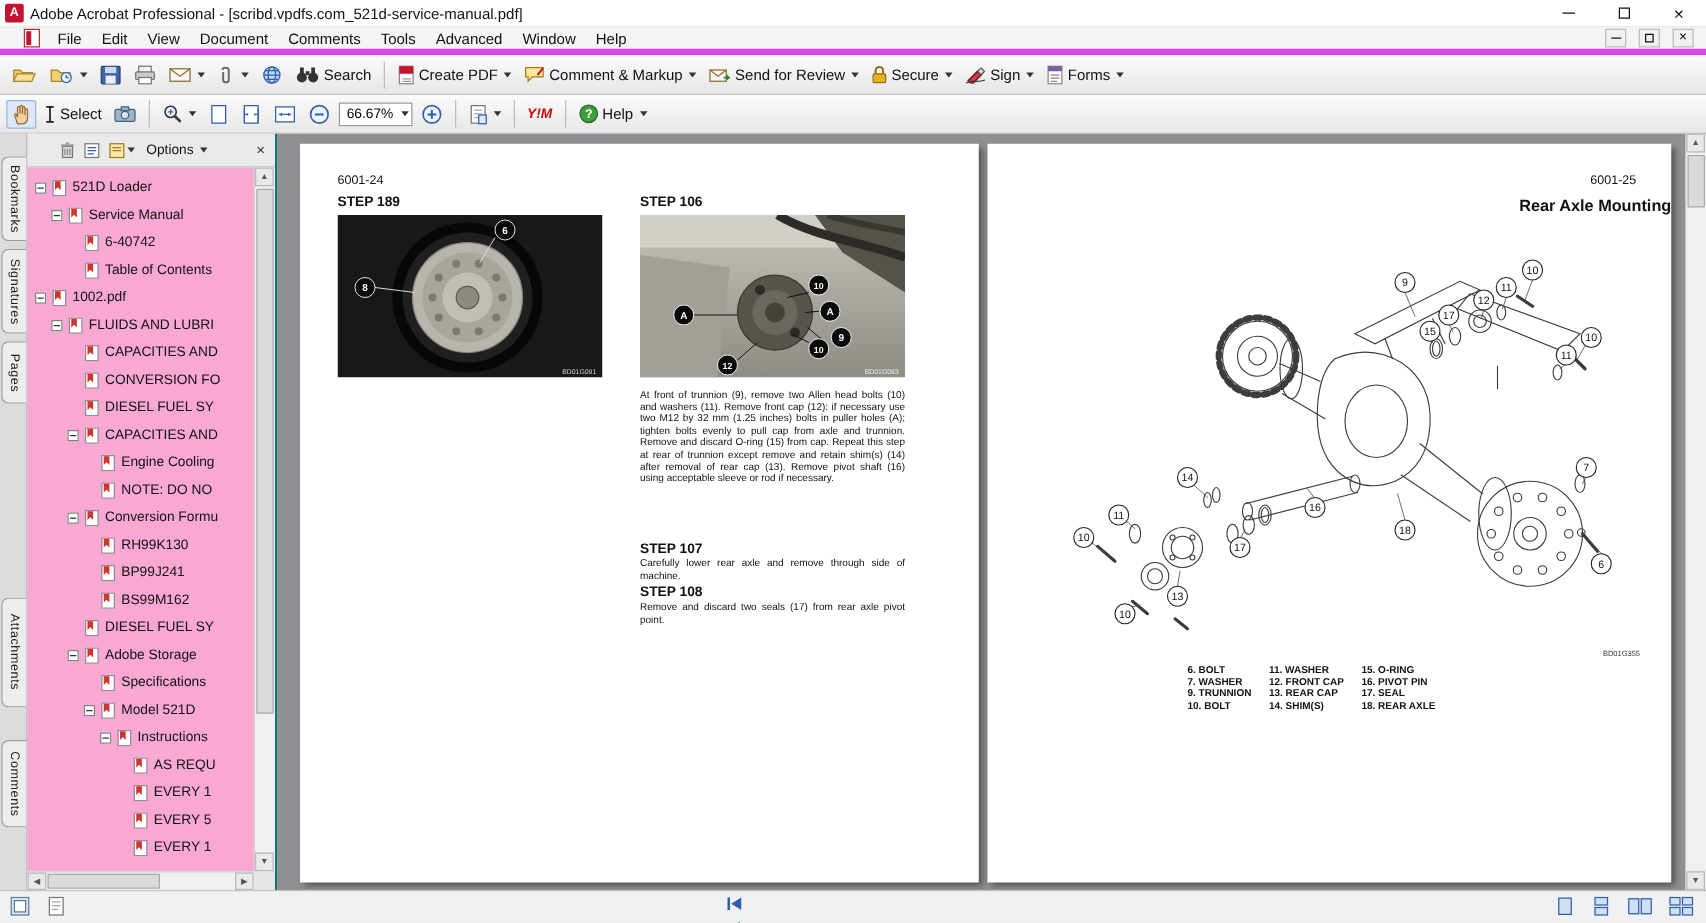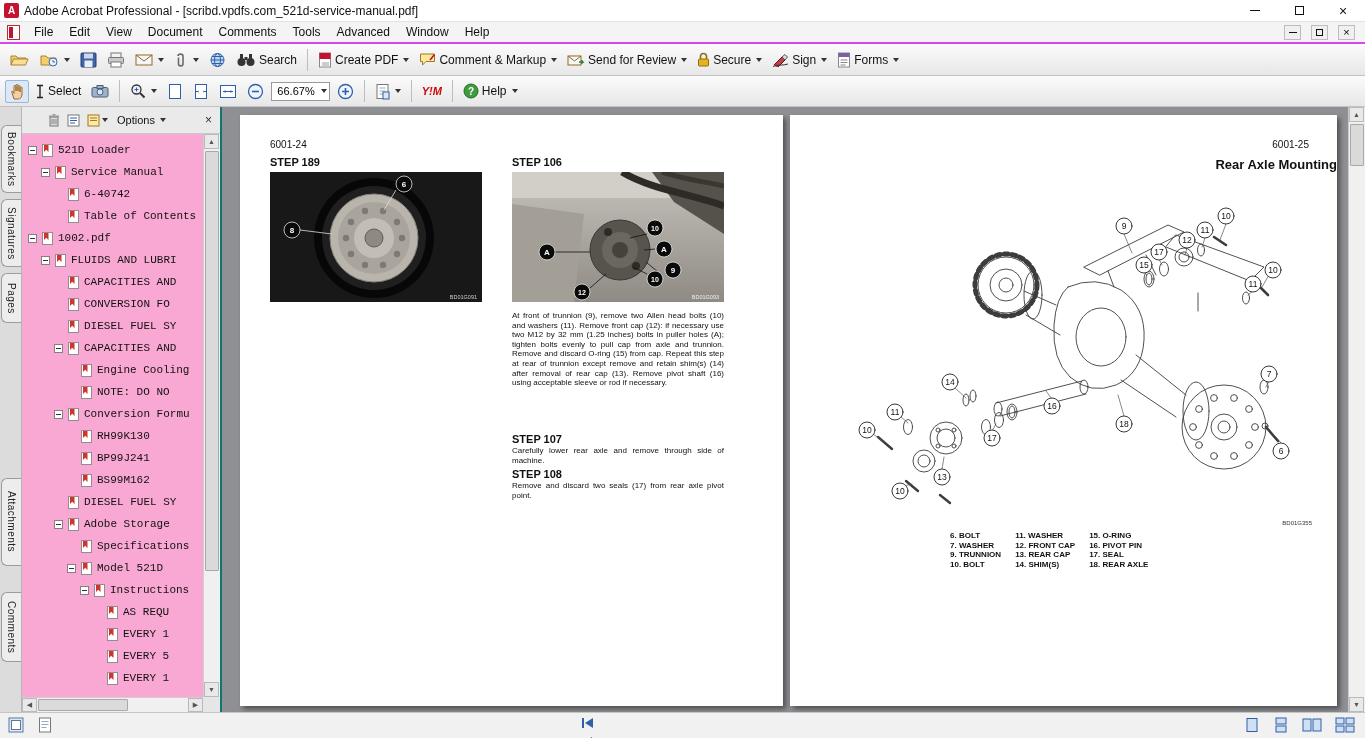--- a/index.html
+++ b/index.html
@@ -10,21 +10,21 @@
   .titlebar { height:22px; background:#ffffff; display:flex; align-items:center; border-bottom:1px solid #e2e2e2; padding-left:4px; }
   .app-icon { width:15px; height:15px; background:#c41230; border-radius:2px; color:#fff; font-size:10px; font-weight:bold; display:flex; align-items:center; justify-content:center; margin-right:5px; flex:none; }
   .title-text { font-size:12px; color:#111; }
   .win-controls { margin-left:auto; display:flex; height:100%; }
   .wc { width:44px; display:flex; align-items:center; justify-content:center; color:#111; }
   .glyph-min { width:10px; height:1px; background:#111; }
   .glyph-max { width:9px; height:9px; border:1px solid #111; }
   .glyph-close { font-size:14px; line-height:1; }
 
   
-  .menubar { height:22px; background:#f4f4f4; display:flex; align-items:center; border-bottom:2px solid #d946ef; padding-left:5px; }
+  .menubar { height:22px; background:#f4f4f4; display:flex; align-items:center; border-bottom:5px solid #d946ef; padding-left:17px; }
   .menu-doc-icon { width:13px; height:15px; background:#fff; border:1px solid #a33; position:relative; margin:0 6px 0 2px; flex:none; }
   .menu-doc-icon::after { content:""; position:absolute; left:1px; top:1px; width:4px; height:11px; background:#c41230; }
   .menu-item { font-size:12px; color:#111; padding:2px 8px; cursor:default; }
   .mdi-controls { margin-left:auto; display:flex; gap:10px; padding-right:10px; align-items:center; }
   .mdi-btn { width:17px; height:15px; border:1px solid #bdbdbd; background:#f0f0f0; display:flex; align-items:center; justify-content:center; }
   .glyph-restore { width:7px; height:7px; border:1px solid #111; position:relative; }
   .glyph-x { font-size:11px; line-height:1; }
 
   
   .toolbar { display:flex; align-items:center; background:linear-gradient(#fbfbfb,#e7e7e7); border-bottom:1px solid #c3c3c3; padding:0 4px; }
@@ -42,21 +42,21 @@
   .main { position:absolute; top:107px; left:0; right:0; bottom:26px; display:flex; }
 
   .tabstrip { width:22px; background:#dcdcdc; position:relative; border-right:1px solid #b5b5b5; flex:none; }
   .vtab { position:absolute; left:1px; width:20px; background:#ededed; border:1px solid #9c9c9c; border-right:none; border-radius:6px 0 0 6px; display:flex; align-items:center; justify-content:center; font-size:10px; color:#222; writing-mode:vertical-rl; letter-spacing:.5px; }
 
   .navpanel { width:200px; background:#f9a8d4; border-right:2px solid #0f766e; position:relative; flex:none; }
   .np-header { height:27px; background:#eaeaea; border-bottom:1px solid #c8c8c8; display:flex; align-items:center; padding:0 4px 0 26px; gap:7px; }
   .np-h-icon { display:flex; align-items:center; }
   .np-options { font-size:11px; color:#111; display:flex; align-items:center; gap:3px; margin-left:2px; }
   .np-close { margin-left:auto; font-size:12px; color:#333; padding:0 4px; }
-  .bm-tree { position:absolute; top:27px; left:0; right:17px; bottom:15px; overflow:hidden; padding-top:5px;font-family:Liberation Mono, monospace; }
+  .bm-tree { position:absolute; top:27px; left:0; right:17px; bottom:15px; overflow:hidden; padding-top:5px; }
   .bm-row { display:flex; align-items:center; height:22px; white-space:nowrap; }
   .bm-box { width:9px; height:9px; border:1px solid #828282; background:#fff; position:relative; margin-right:4px; flex:none; }
   .bm-box::after { content:""; position:absolute; left:1px; right:1px; top:3px; height:1px; background:#333; }
   .bm-sp { width:13px; flex:none; }
   .bmi { margin-right:4px; flex:none; }
   .bm-label { font-size:11px; color:#111; }
 
   
   .sb-v { position:absolute; top:27px; right:0; bottom:15px; width:17px; background:#f0f0f0; border-left:1px solid #cfcfcf; }
   .sb-h { position:absolute; left:0; right:17px; bottom:0; height:15px; background:#f0f0f0; border-top:1px solid #cfcfcf; }

